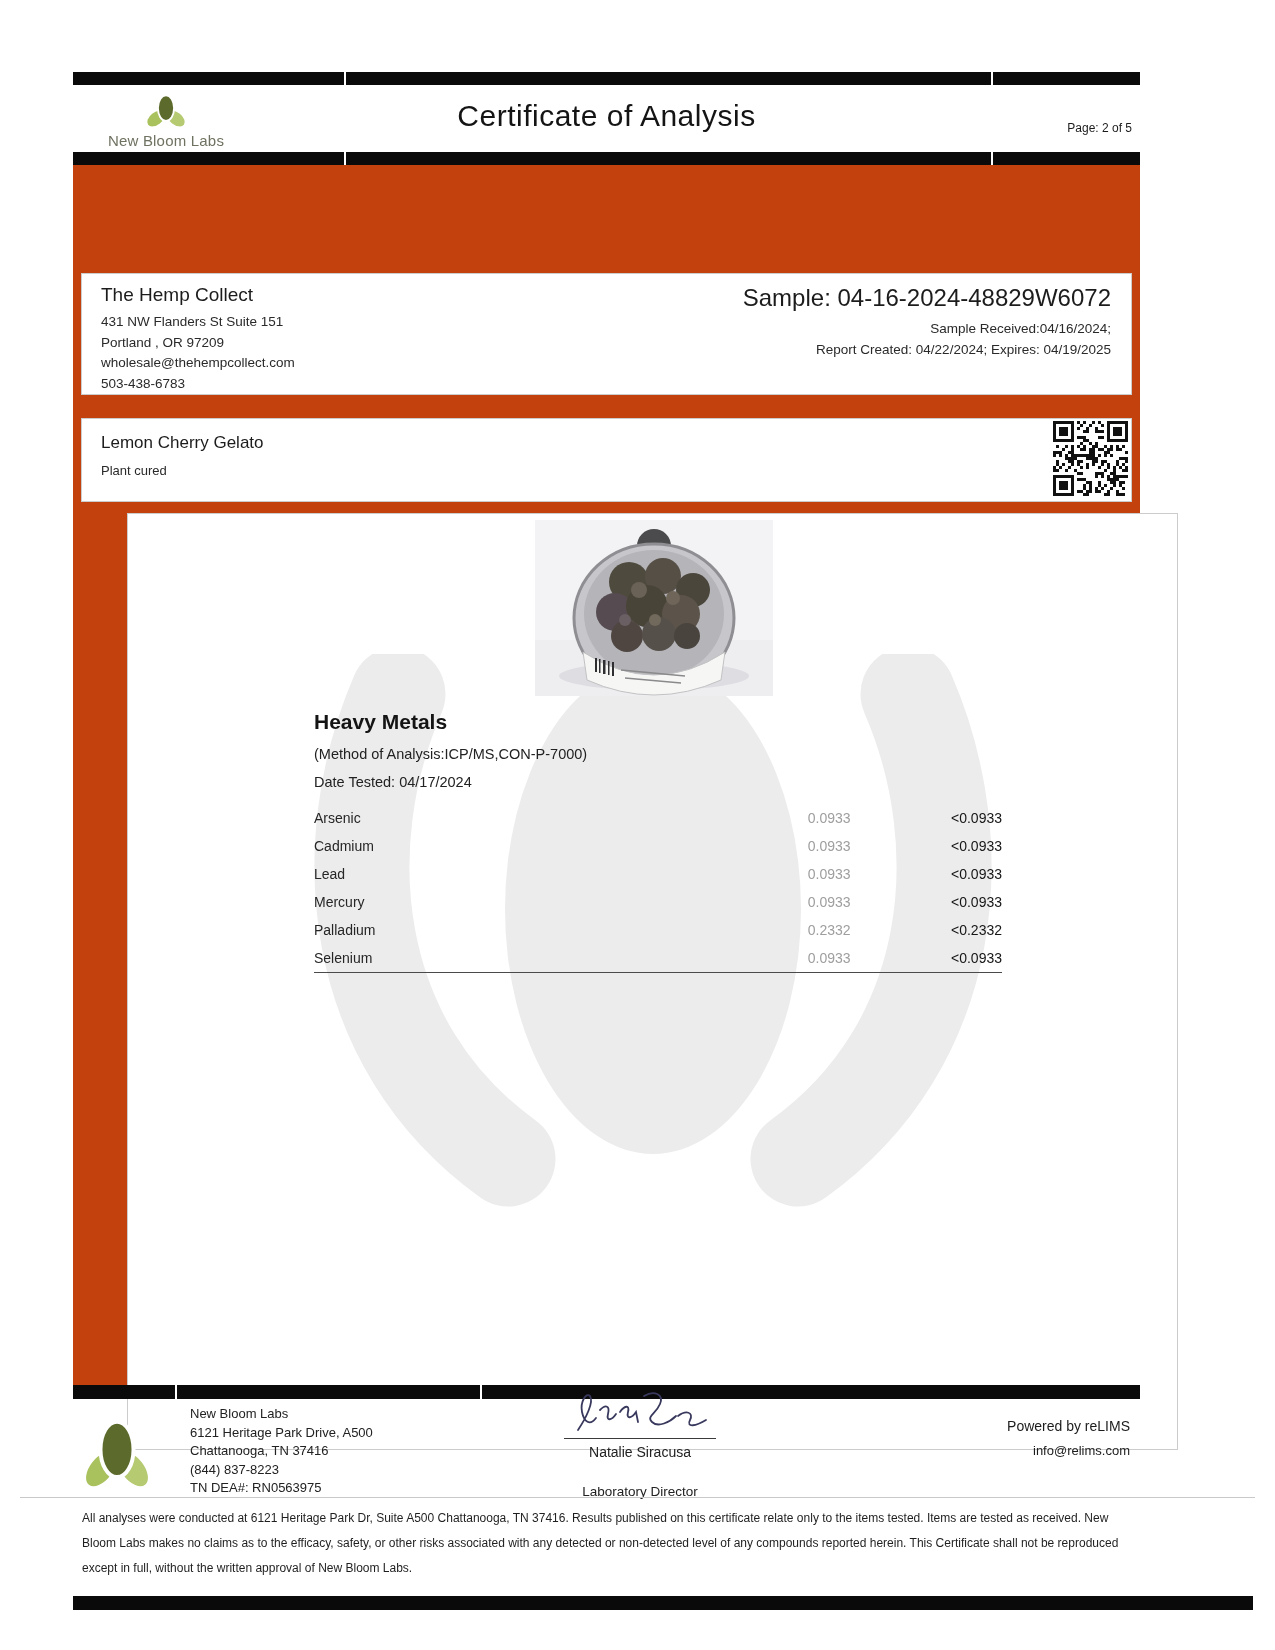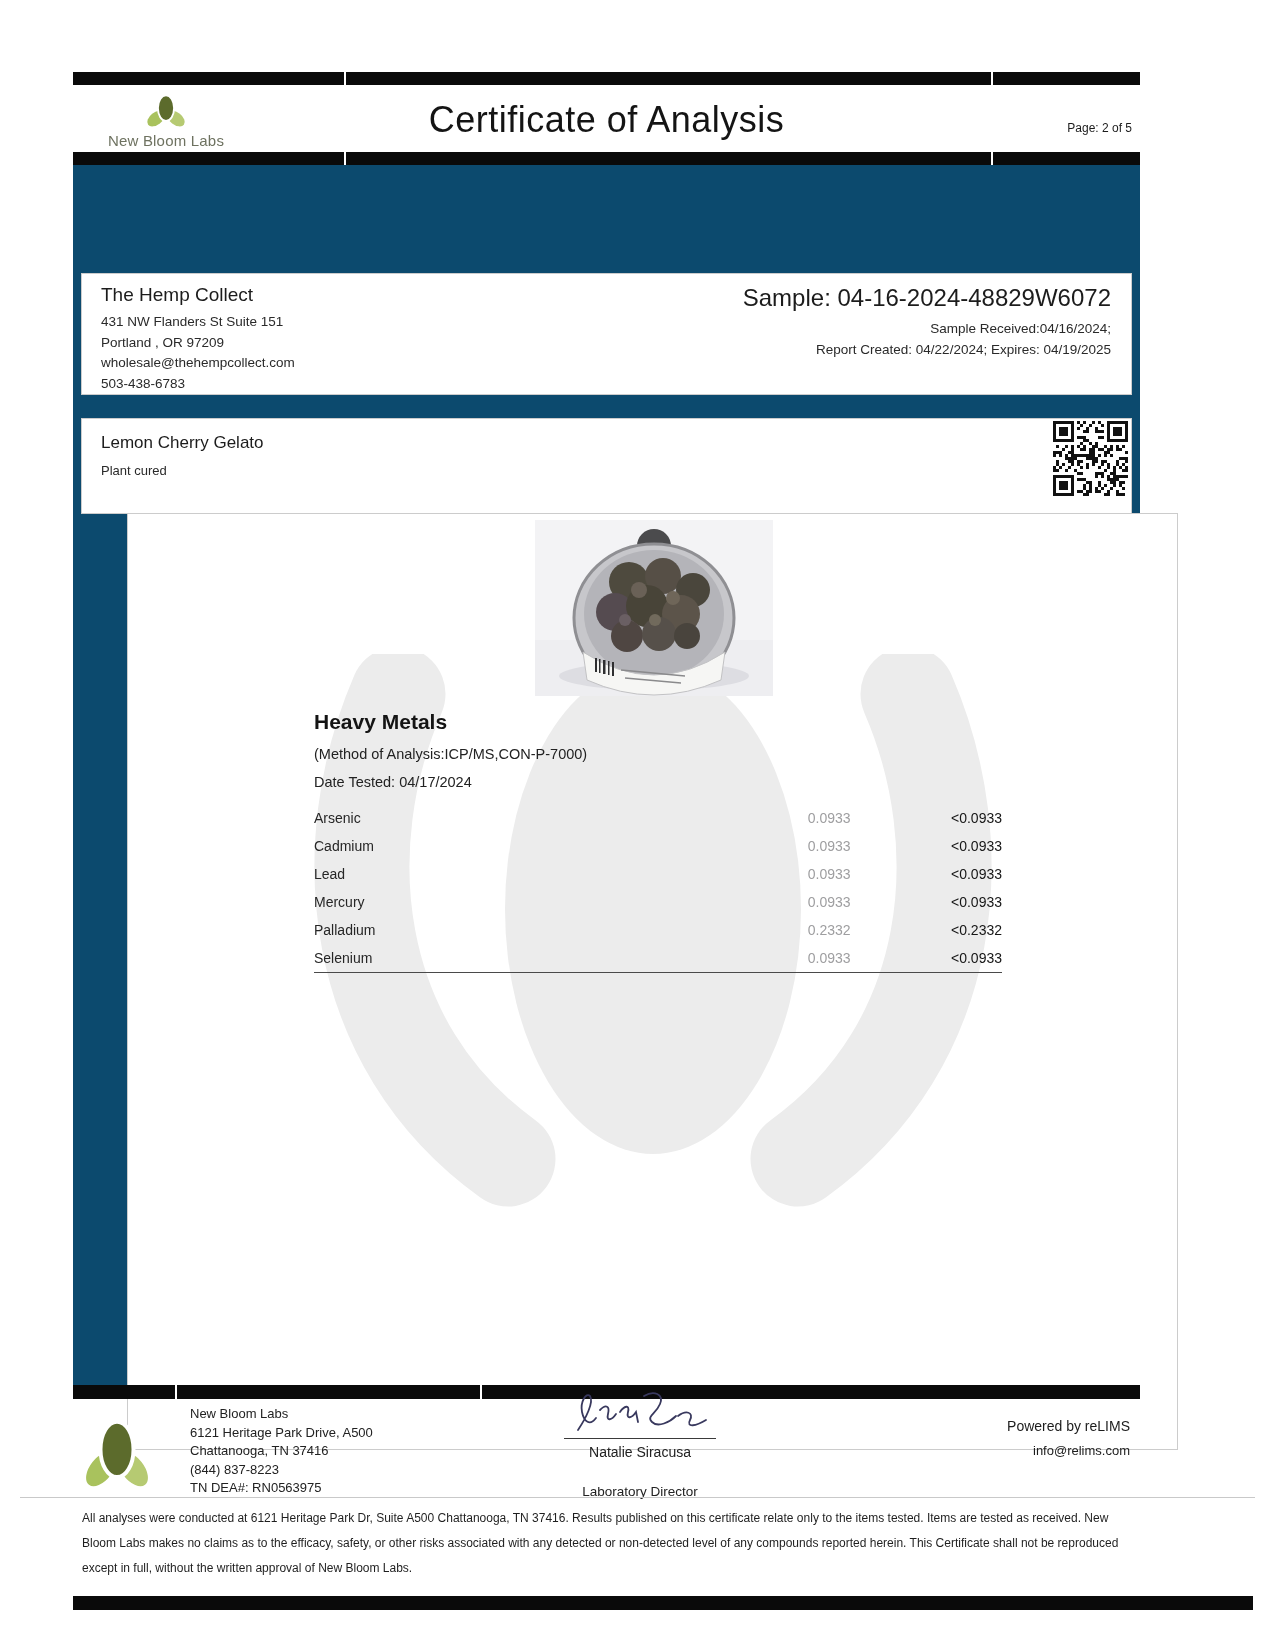--- a/index.html
+++ b/index.html
@@ -14,28 +14,28 @@
   .bar1 { top:0; }
   .bar2 { top:80px; }
   .bar3 { top:1313px; height:14px;
     background:linear-gradient(to right,#0a0a0a 0 9.6%,#fff 9.6% calc(9.6% + 2px),
       #0a0a0a calc(9.6% + 2px) 38.1%,#fff 38.1% calc(38.1% + 2px),#0a0a0a calc(38.1% + 2px) 100%); }
 
   .header { position:absolute; top:13px; left:0; right:0; height:67px; background:#fff; }
   .logo-block { position:absolute; left:18px; top:5px; width:150px; text-align:center; }
   .logo-text { font-size:15px; color:#6e7260; letter-spacing:0.2px; margin-top:-2px; }
   .doc-title { position:absolute; left:0; right:0; top:14px; text-align:center;
-    font-size:36px; font-weight:400; color:#141414; letter-spacing:0.5px; }
+    font-size:30px; font-weight:400; color:#141414; letter-spacing:0.5px; }
   .page-label { position:absolute; right:8px; top:36px; font-size:12px; color:#1c1c1c; }
 
-  .grayzone { position:absolute; top:93px; left:0; right:0; height:1220px; background:#0c4a6e; }
+  .grayzone { position:absolute; top:93px; left:0; right:0; height:1220px; background:#c2410c; }
 
   .panel { position:absolute; left:8px; width:1051px; background:#fff; border:1px solid #cccccc; }
   .info-box { top:108px; height:122px; }
-  .product-box { top:253px; height:96px; }
+  .product-box { top:253px; height:84px; }
   .main-box { top:348px; height:937px; overflow:hidden;margin-left:46px; }
 
   .client { position:absolute; left:19px; top:10px; }
   .client-name { font-size:19px; color:#1c1c1c; margin-bottom:6px; }
   .client-line { font-size:13.5px; color:#2a2a2a; line-height:20.5px; }
   .sample { position:absolute; right:20px; top:10px; text-align:right; }
   .sample-id { font-size:24px; color:#1c1c1c; margin-bottom:7px; }
   .sample-line { font-size:13.5px; color:#2a2a2a; line-height:20.5px; }
 
   .product-name { position:absolute; left:19px; top:14px; font-size:17px; color:#1c1c1c; }

